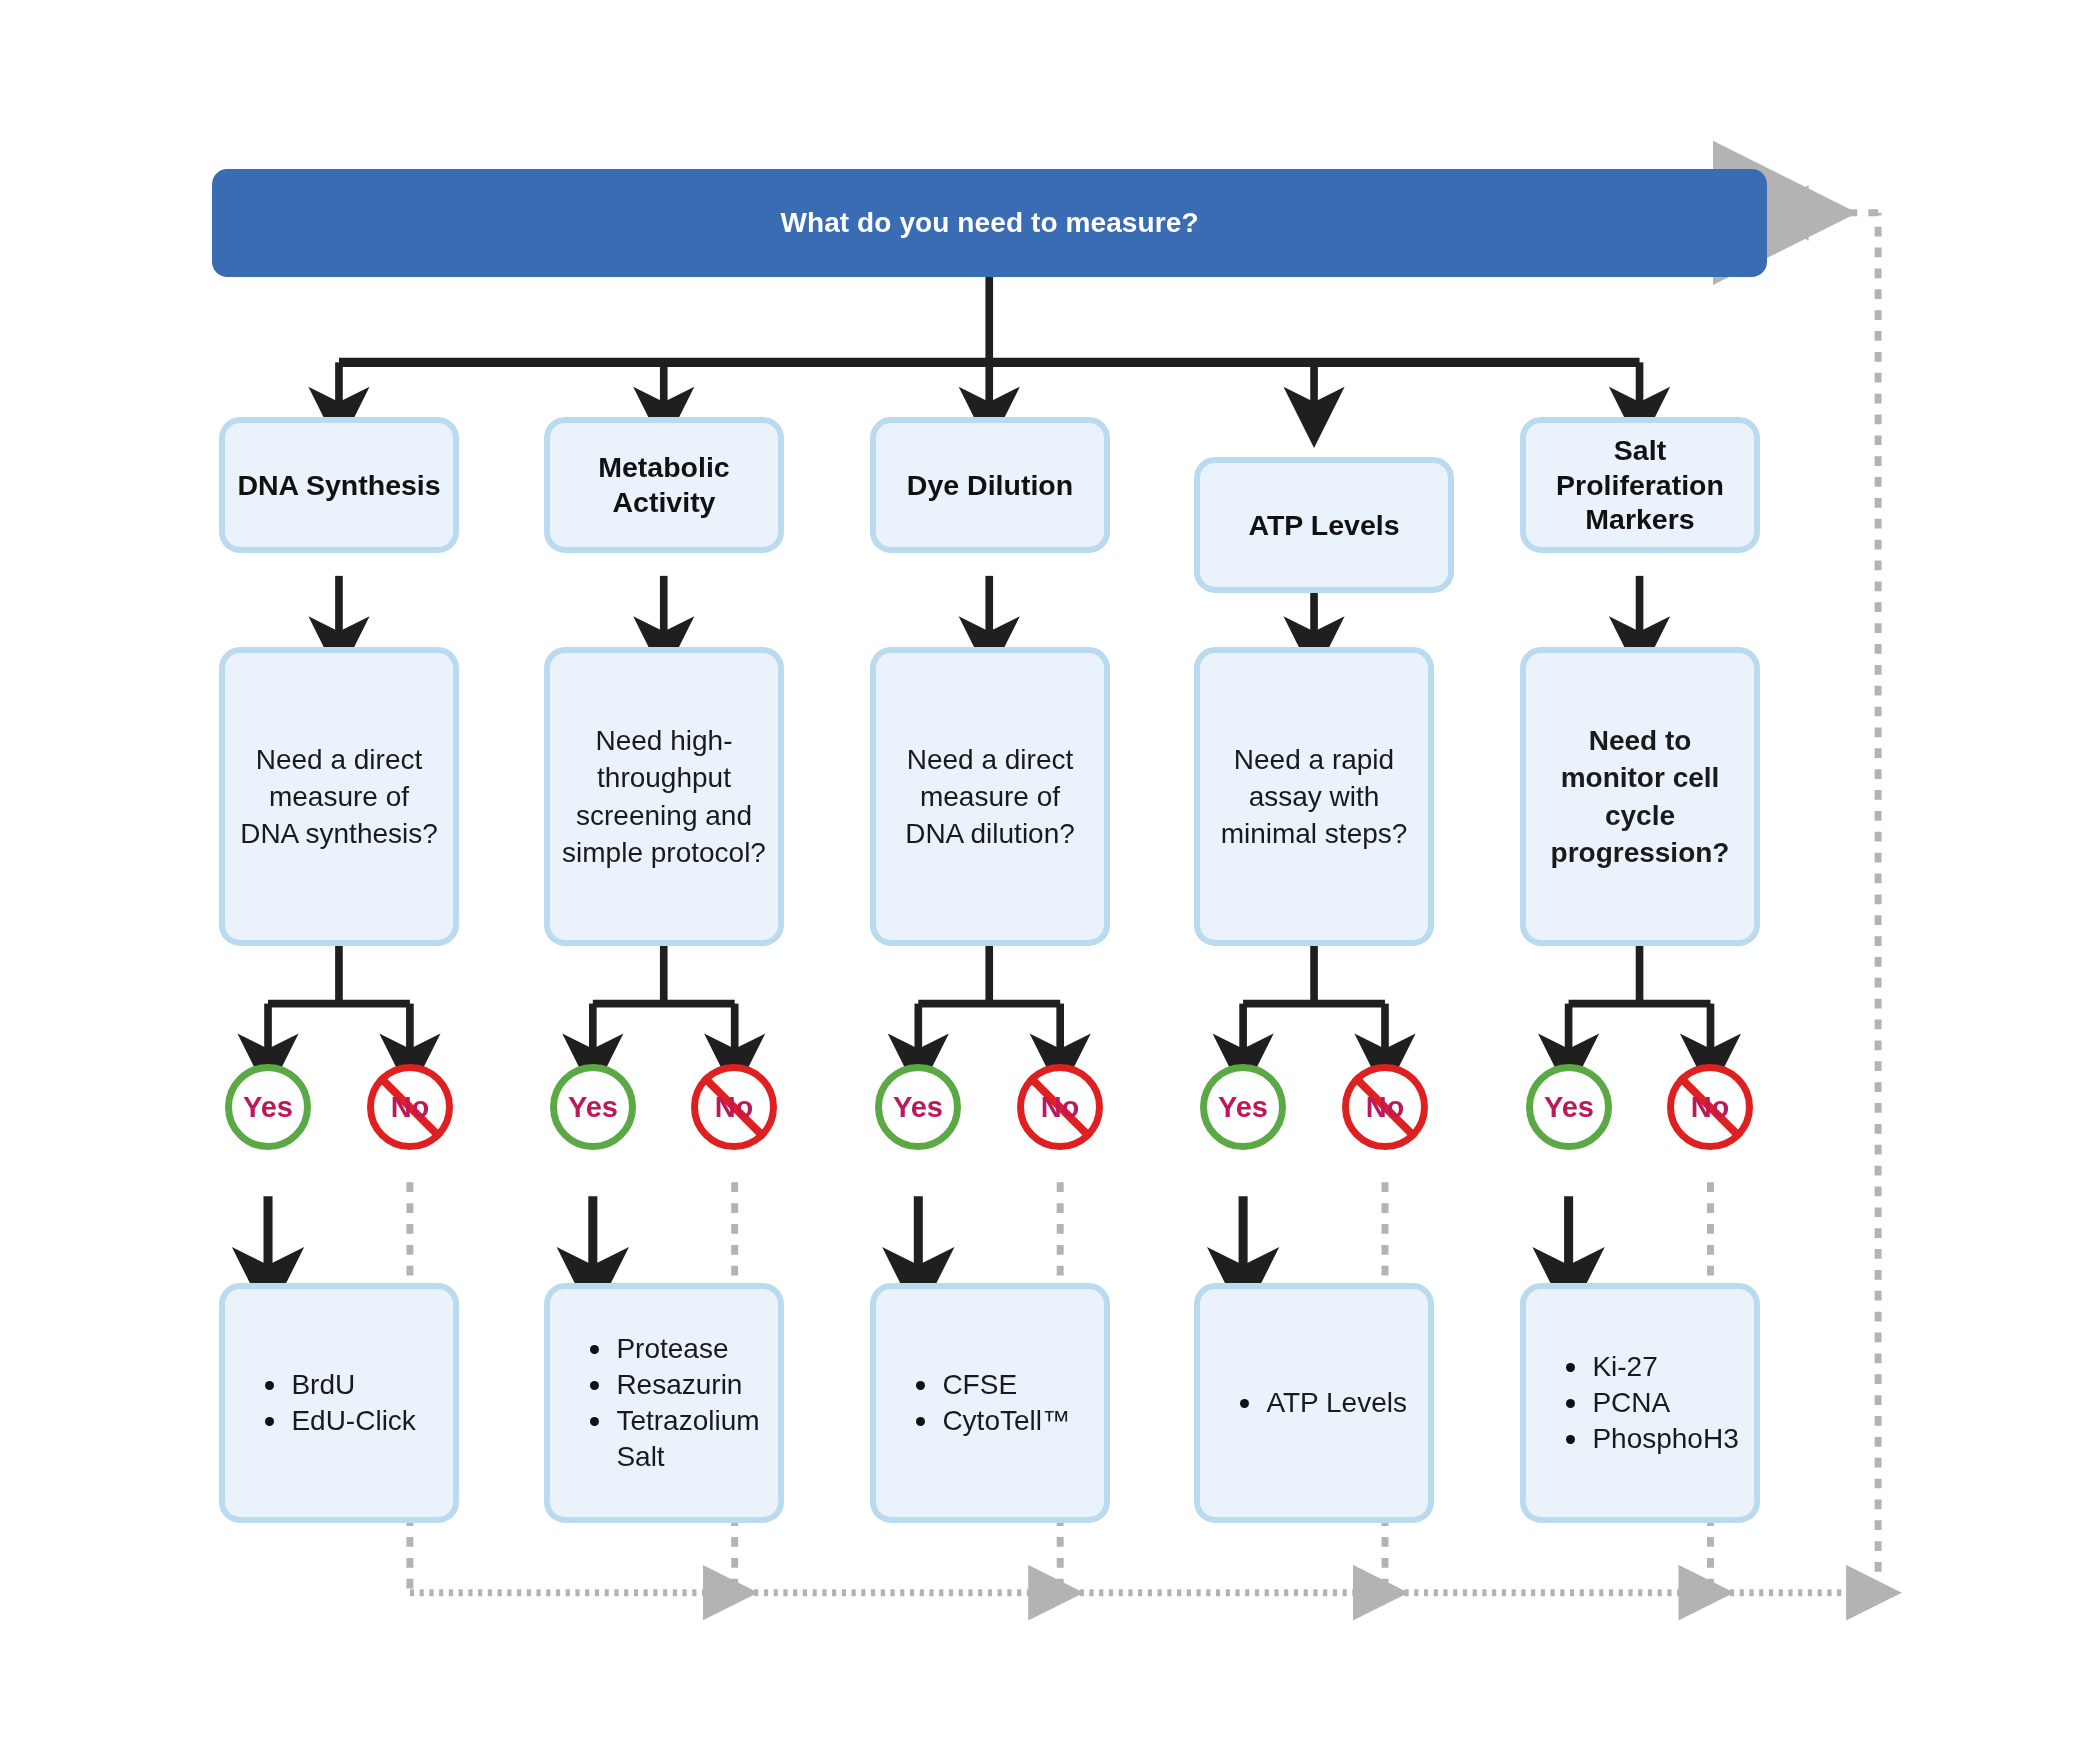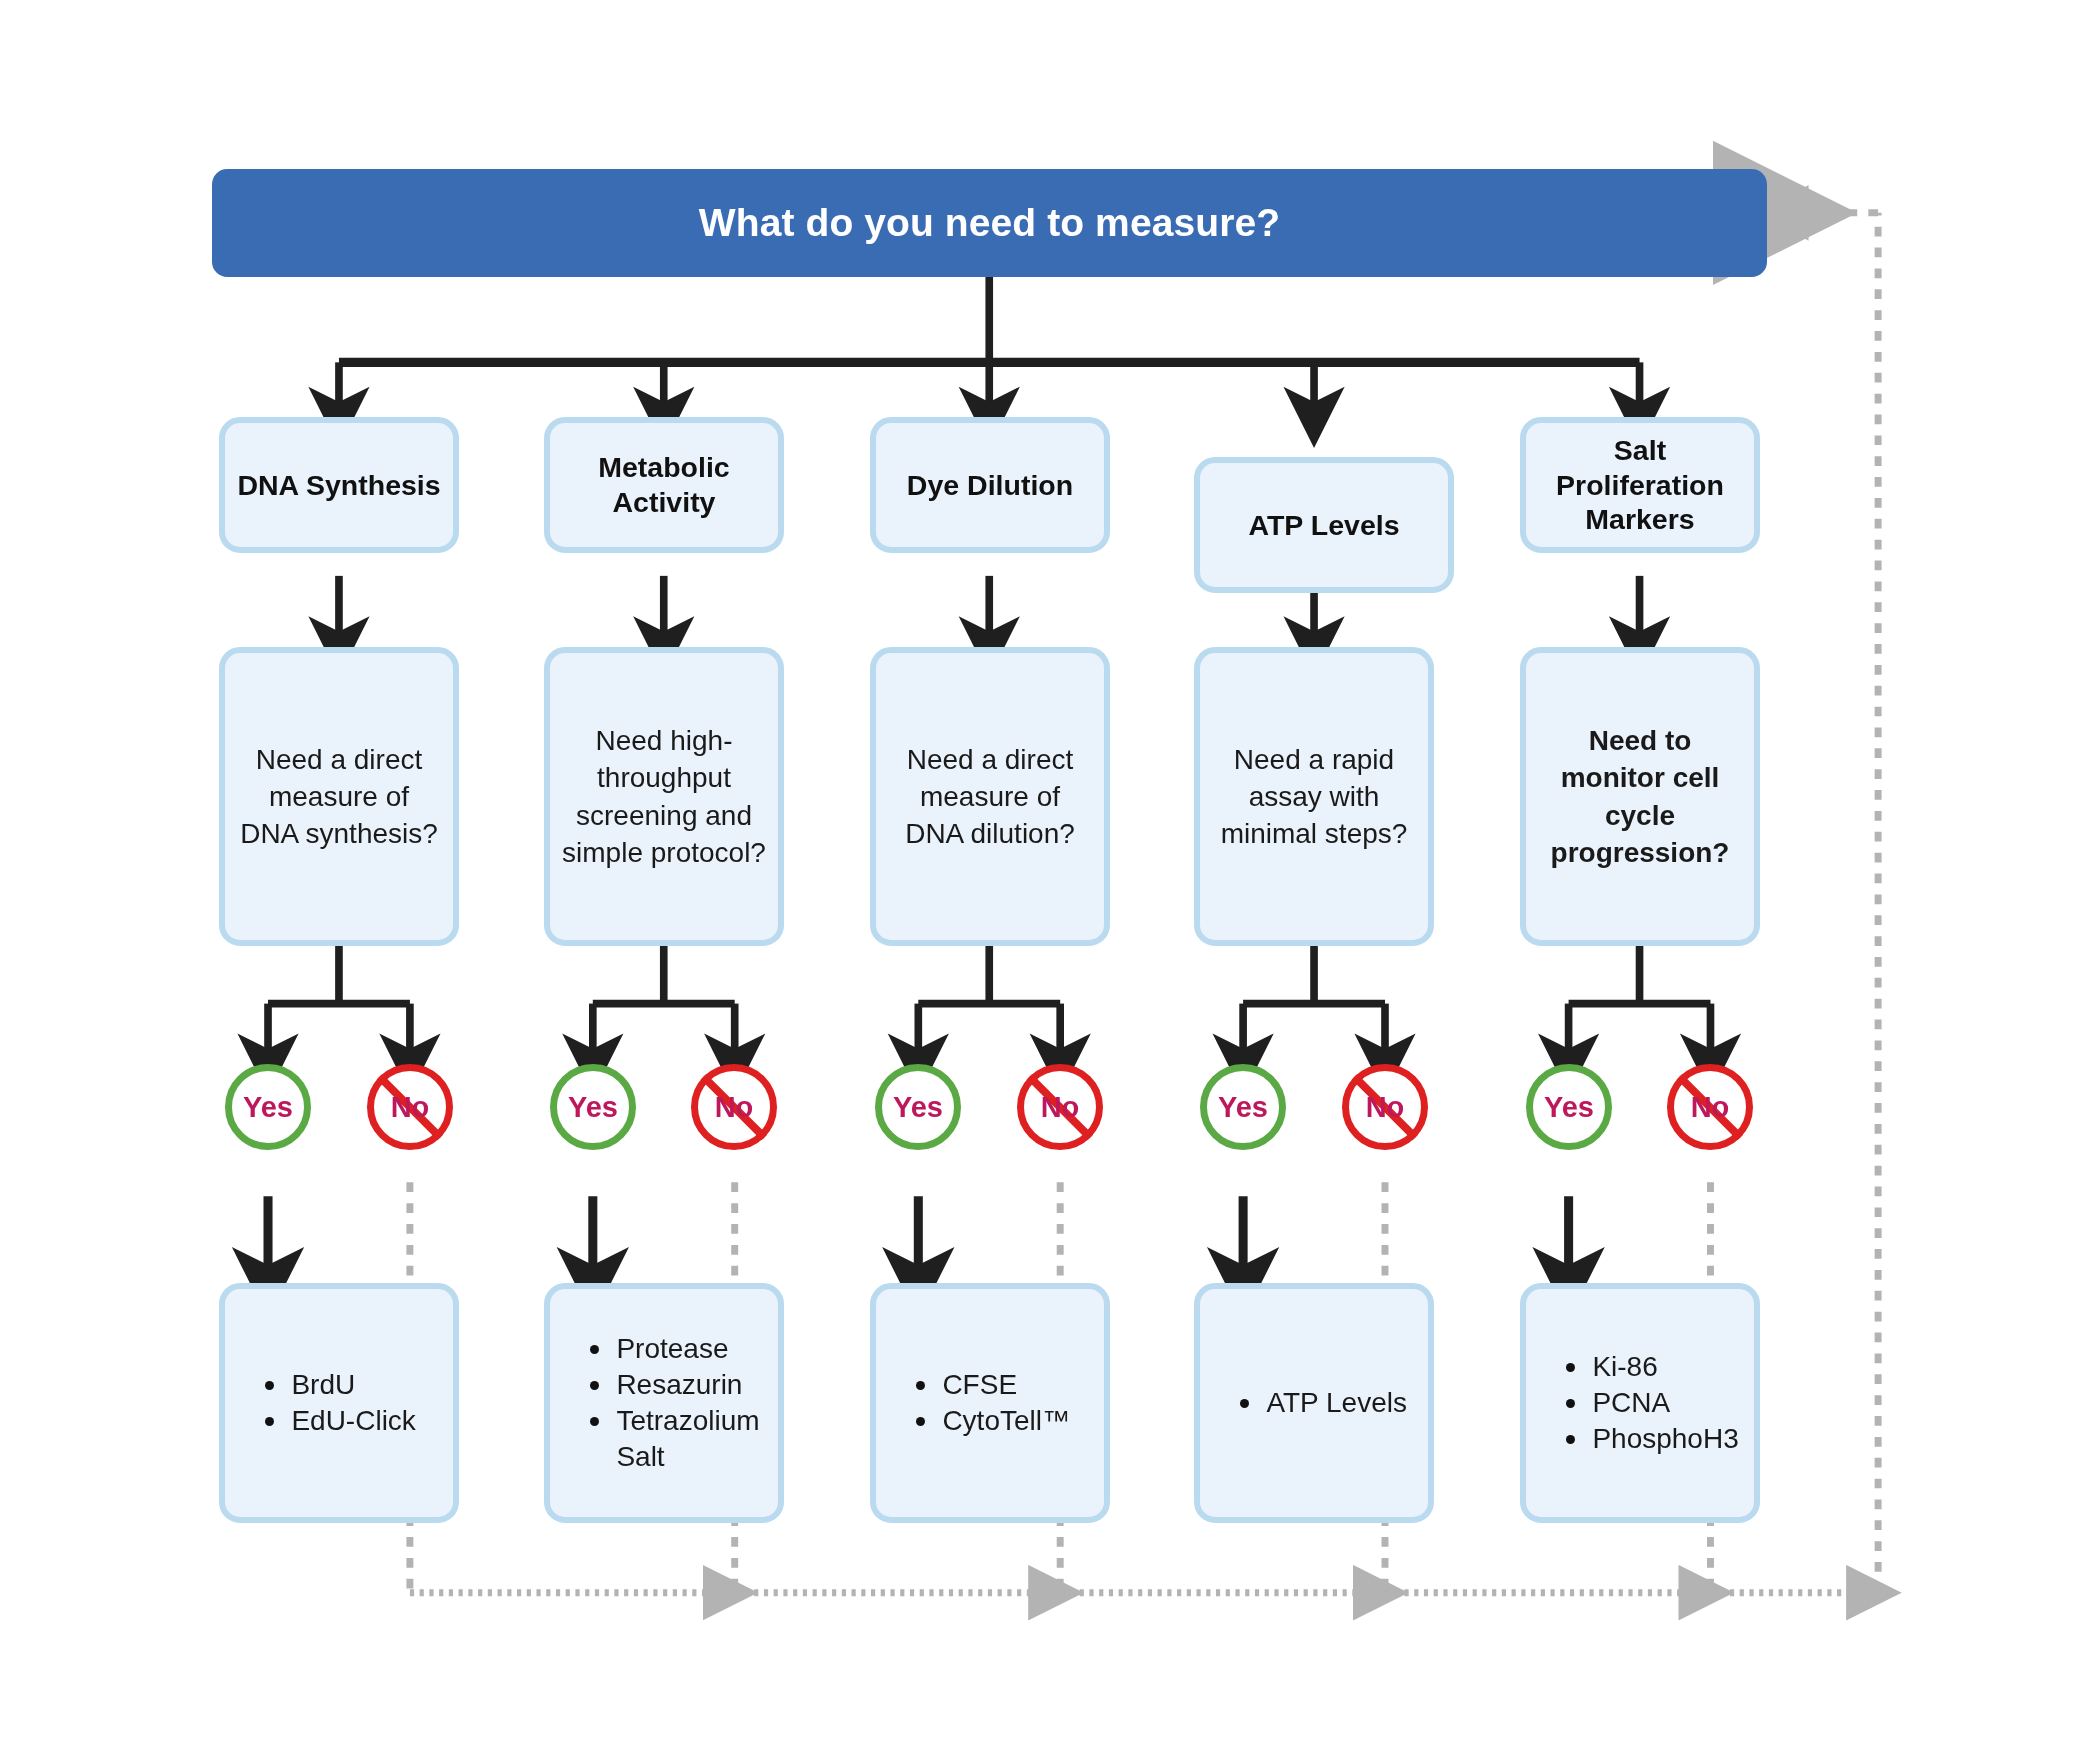--- a/index.html
+++ b/index.html
@@ -37,21 +37,21 @@
     height: 108px;
     background: #3a6cb4;
     border-radius: 15.3px;
     display: flex;
     align-items: center;
     justify-content: center;
     z-index: 3;
   }
   .title-bar .title-text {
     color: #ffffff;
-    font-size: 39px;
+    font-size: 28px;
     font-weight: bold;
     letter-spacing: 0.1px;
     text-align: center;
   }
 
   
   .node {
     position: absolute;
     background: #eaf2fb;
     border: 6.3px solid #b9daef;
@@ -330,20 +330,20 @@
   </div>
   <div class="badge yes" style="left:1526px; top:1064px;">
     <span class="badge-label">Yes</span>
   </div>
   <div class="badge no" style="left:1667px; top:1064px;">
     <span class="slash"></span>
     <span class="badge-label">No</span>
   </div>
   <div class="node result" style="left:1520px; top:1283px; width:240px;">
     <ul class="result-list">
-      <li>Ki-86</li>
+      <li>Ki-27</li>
       <li>PCNA</li>
       <li>PhosphoH3</li>
     </ul>
   </div>
 
 </div>
 
 
 </body></html>

